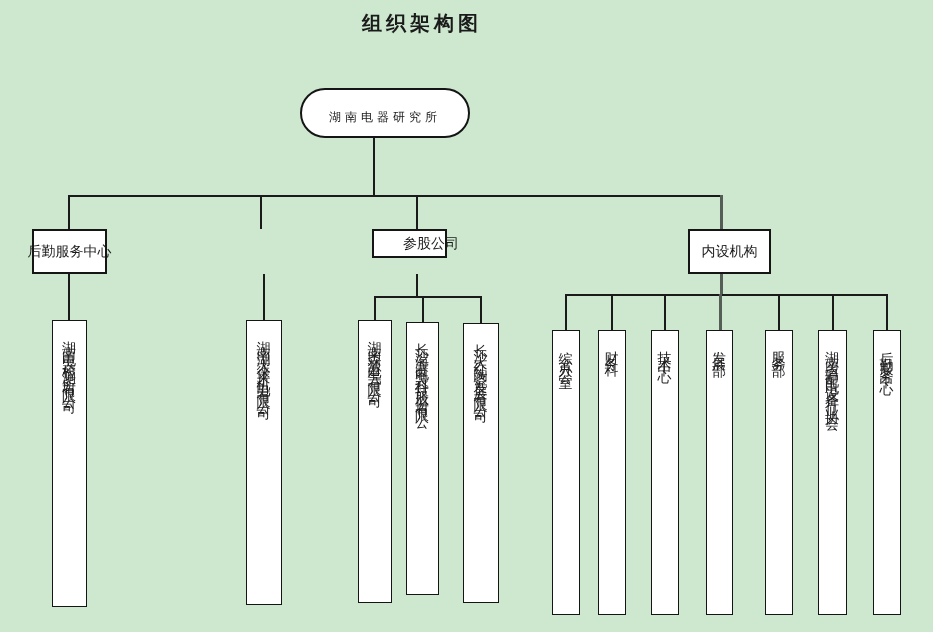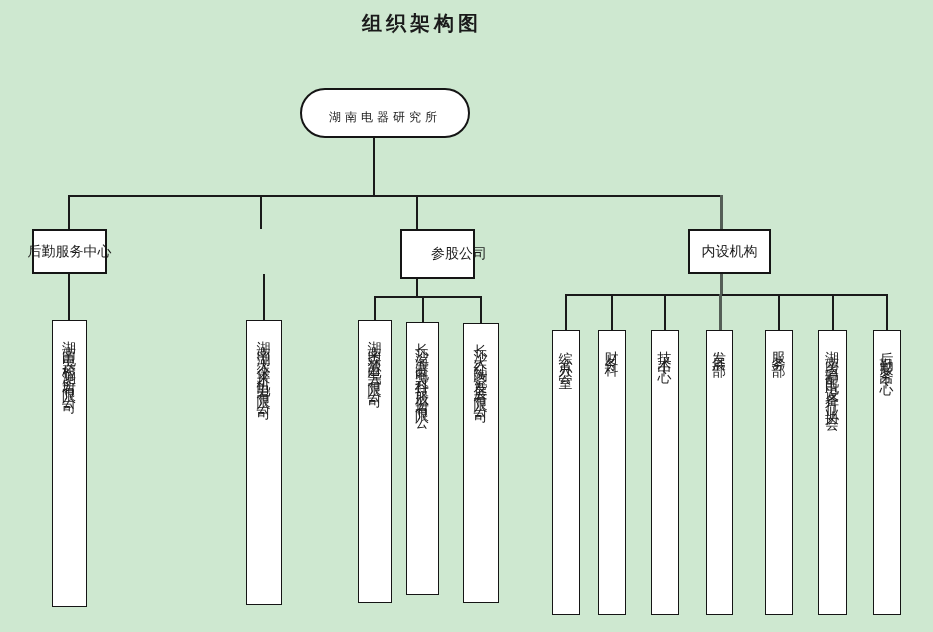--- a/index.html
+++ b/index.html
@@ -25,21 +25,21 @@
     background: #ffffff;
     border: 2px solid #151515;
     display: flex; align-items: center; justify-content: center;
     font-size: 14px;
     white-space: nowrap;
   }
   #box-root { left: 300px; top: 88px; width: 170px; height: 50px; letter-spacing: 4px; font-size: 12px; border-radius: 25px; }
   #box-root span { padding-top: 8px; }
   #box-l2-0 { left: 32px;  top: 229px; width: 75px; height: 45px; }
   #box-l2-1 { left: 224px; top: 229px; width: 76px; height: 45px; }
-  #box-l2-2 { left: 400px; top: 229px; width: 75px; height: 50px; padding-left: 43px; }
+  #box-l2-2 { left: 372px; top: 229px; width: 75px; height: 29px; padding-left: 43px; }
   #box-l2-3 { left: 688px; top: 229px; width: 83px; height: 45px; }
 
   
   .vbox {
     position: absolute;
     background: #ffffff;
     border: 1px solid #151515;
     text-align: center;
   }
   .vbox span {

